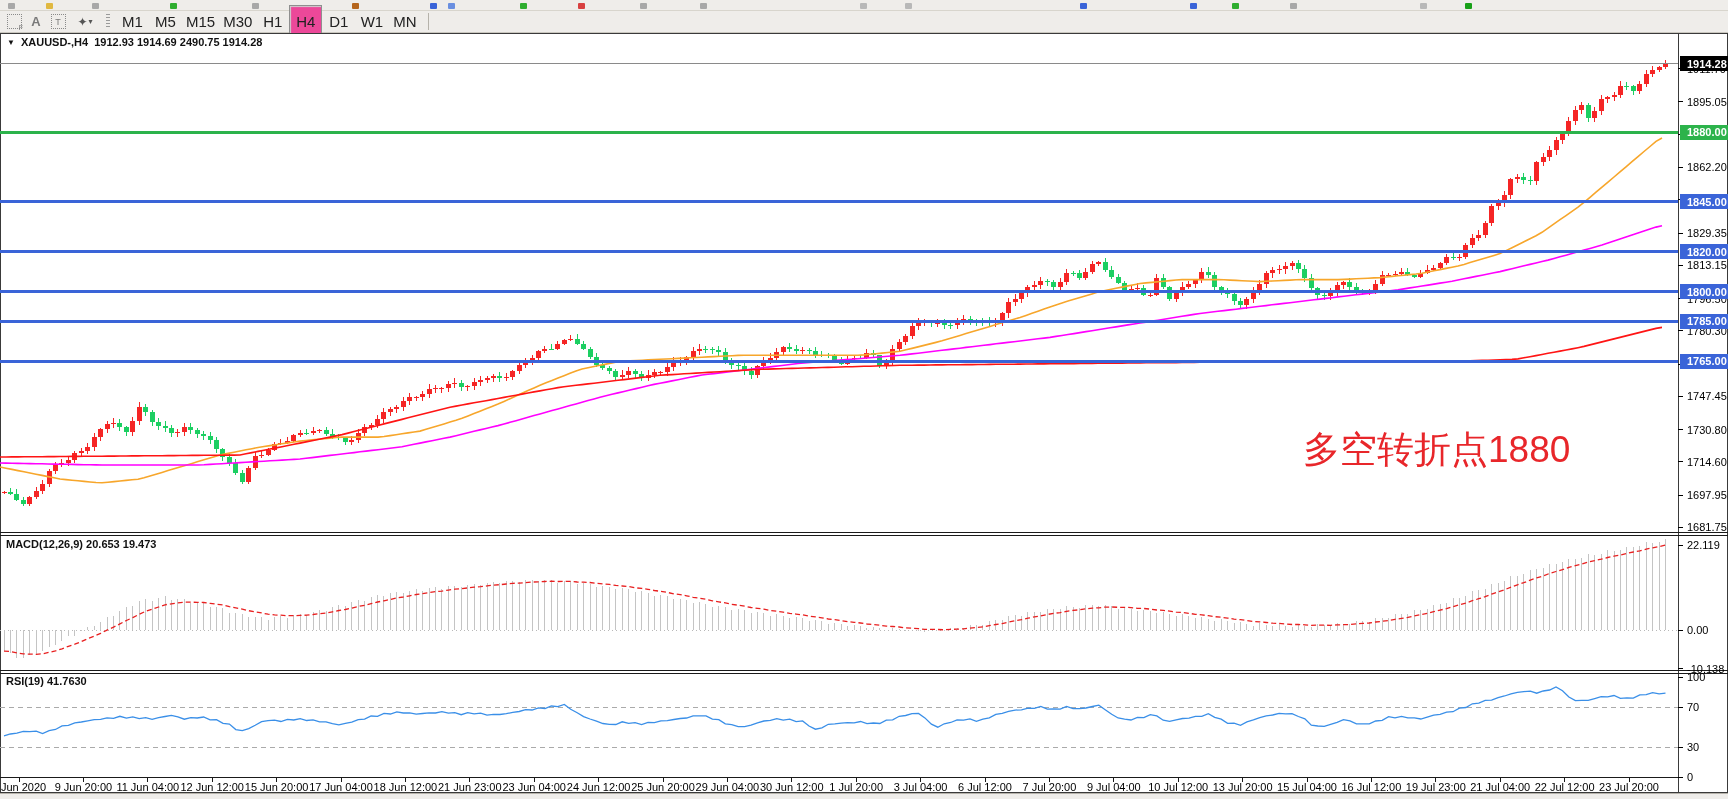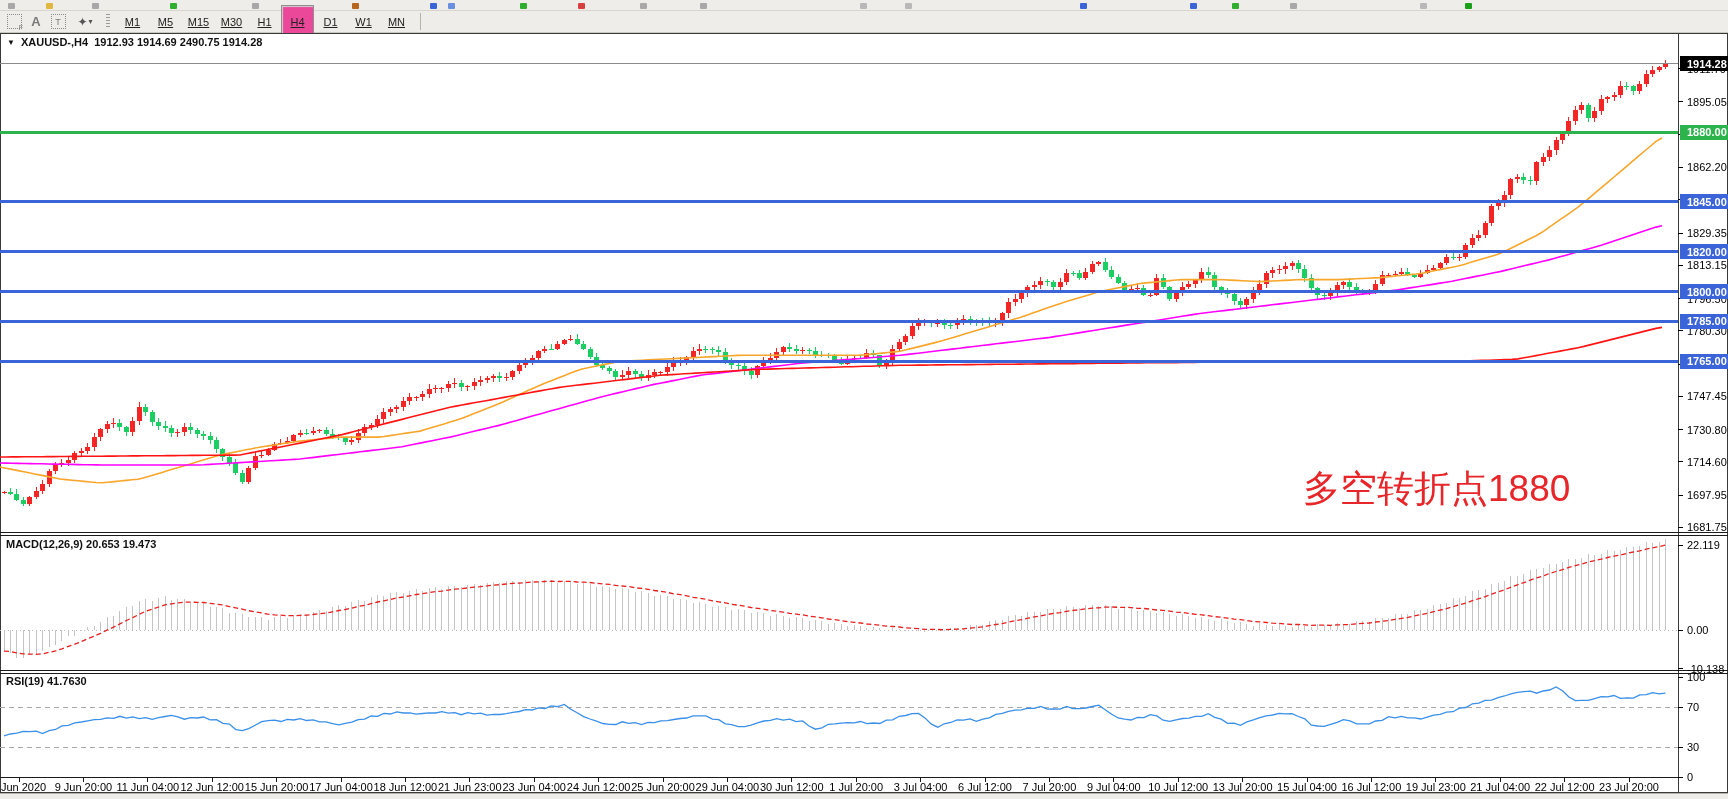--- a/index.html
+++ b/index.html
@@ -13,32 +13,32 @@
   .tool-icon{width:20px;height:18px;display:flex;align-items:center;justify-content:center;
     color:#7a7a7a;font-size:12px;position:relative;cursor:default;}
   .dotbox{width:13px;height:13px;border:1px dotted #8a8a8a;display:flex;align-items:center;
     justify-content:center;font-size:9px;color:#7a7a7a;}
   .fmark{position:absolute;right:1px;bottom:0;font-size:7px;color:#7a7a7a;}
   .caret{font-size:8px;color:#555;margin-left:1px;}
   .grip{width:4px;height:15px;margin:0 4px;
     background:repeating-linear-gradient(to bottom,#9a9a9a 0 1px,transparent 1px 3px);}
   .vsep{width:1px;height:17px;background:#b5b2aa;margin:0 5px;}
   .tf-btn{min-width:25px;height:18px;display:flex;align-items:center;justify-content:center;
-    font-size:11px;color:#222;padding:7px 3px;border:1px solid transparent;cursor:default;text-decoration:underline;}
+    font-size:15px;color:#222;padding:7px 3px;border:1px solid transparent;cursor:default;}
   .tf-btn.active{background:#ec4899;border:1px solid #8f8f8f;box-shadow:inset 1px 1px 1px #d0d0d0;}
   #chart-window{position:absolute;left:0;top:33px;width:1728px;height:760px;background:#fff;}
   #chart-svg{position:absolute;left:0;top:0;}
   .symbol-line{position:absolute;left:7px;top:3px;font-size:11px;font-weight:700;color:#111;
     display:flex;align-items:center;gap:6px;z-index:5;}
   .symbol-line .dd{font-size:8px;color:#111;}
   .ind-label{position:absolute;left:6px;font-size:11px;font-weight:700;color:#111;z-index:5;}
   #macd-label{top:505px;text-align:center;}
   #rsi-label{top:642px;}
   .annotation{position:absolute;left:1303px;top:398px;font-size:37px;color:#e8262a;
-    z-index:4;white-space:nowrap;line-height:1;margin-top:39px;}
+    z-index:4;white-space:nowrap;line-height:1;}
   .status-strip{position:absolute;left:0;top:793px;width:1728px;height:6px;background:#efedea;
     border-top:1px solid #b5b2aa;box-sizing:border-box;}
 </style>
 </head>
 <body>
 
 <div class="tb-strip" id="tb-strip">
     <span class="chip" style="left: 8px; background: rgb(168, 168, 168);"></span>
     <span class="chip" style="left: 46px; background: rgb(224, 184, 64);"></span>
     <span class="chip" style="left: 92px; background: rgb(168, 168, 168);"></span>

